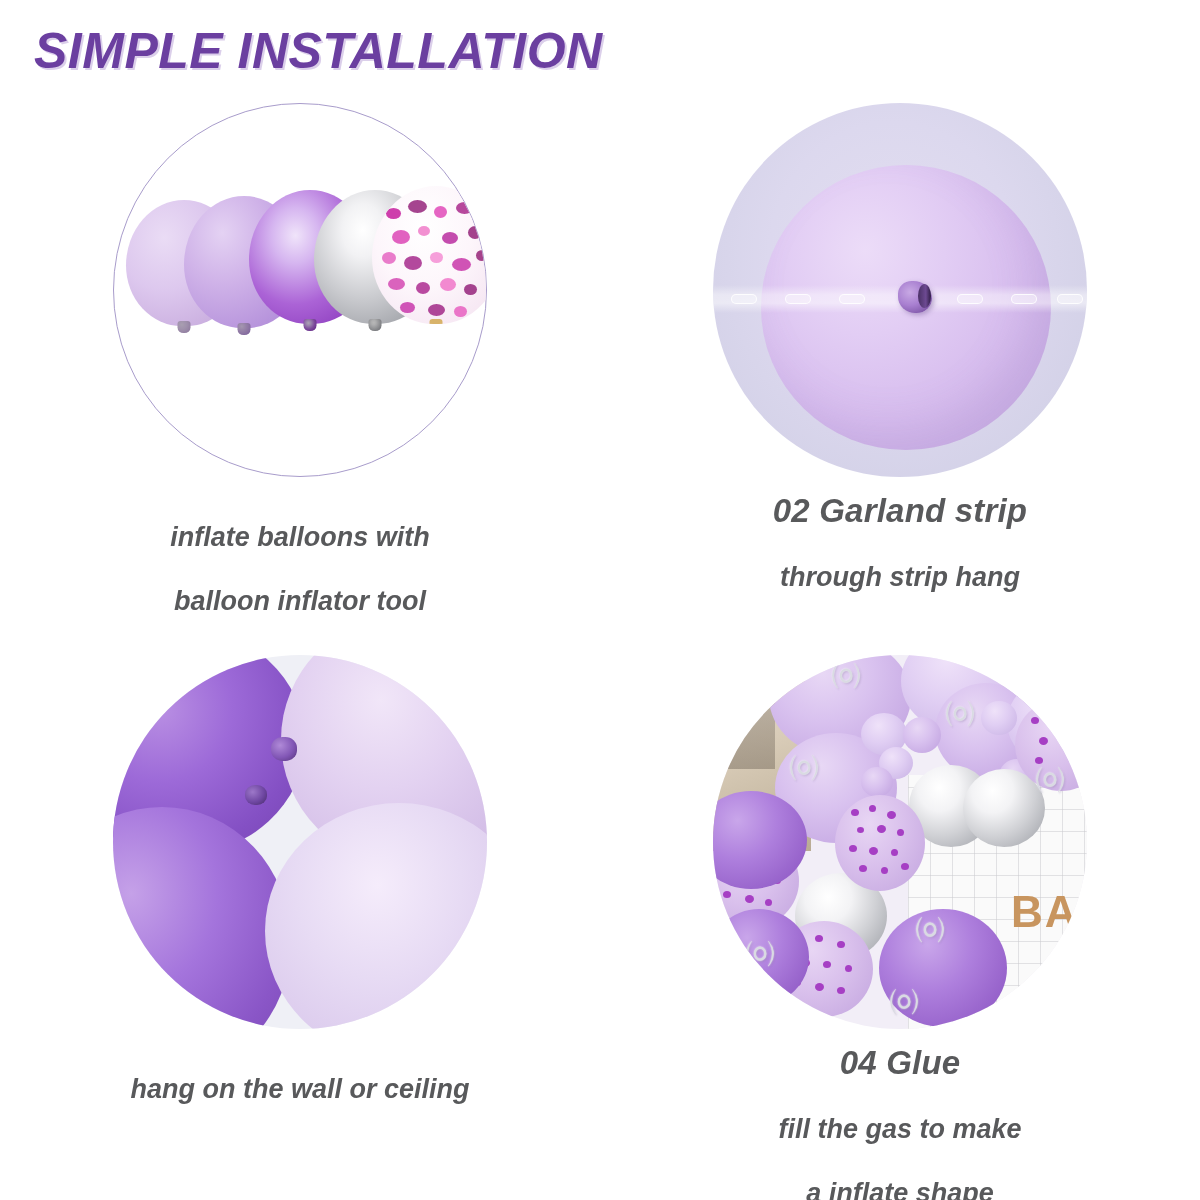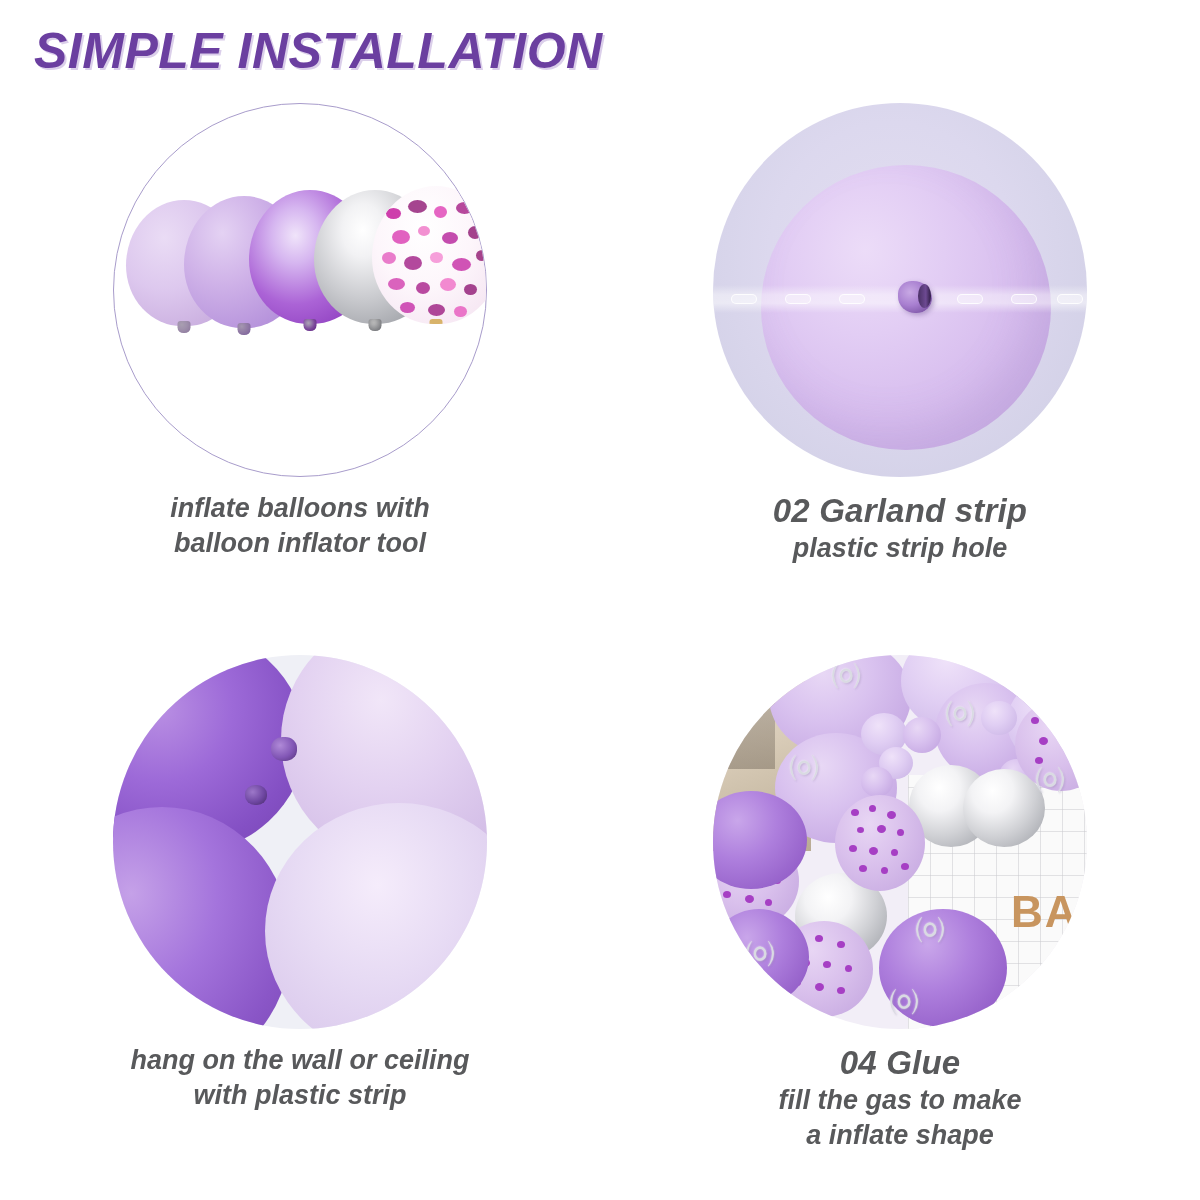--- a/index.html
+++ b/index.html
@@ -71,20 +71,21 @@
     font-weight:bold;
     letter-spacing:0.2px;
     line-height:1.22;
     color:#58595b;
   }
   .cap-line {
     font-size:27px;
     font-weight:bold;
     line-height:1.28;
     color:#58595b;
+    margin-top:29px;
   }
 
   
   .row-balloons {
     position:absolute;
     left:0; top:0; width:100%; height:100%;
   }
   .bal {
     position:absolute;
     border-radius:50% 50% 48% 48% / 52% 52% 48% 48%;
@@ -312,40 +313,39 @@
           <span class="strip-hole" style="left:126px"></span>
           <span class="strip-hole" style="left:244px"></span>
           <span class="strip-hole" style="left:298px"></span>
           <span class="strip-hole" style="left:344px"></span>
         </div>
         <div class="knot-big"></div>
       </div>
     </div>
     <div class="caption">
       <div class="cap-head">02 Garland strip</div>
-      <div class="cap-line">plastic strip hole</div>
+      <div class="cap-line">through strip hang</div>
     </div>
   </div>
 
   <div class="step">
     <div class="art-wrap">
       <div class="circle">
         <div class="cluster">
           <div class="cl cl-a"></div>
           <div class="cl cl-b"></div>
           <div class="cl cl-c"></div>
           <div class="cl cl-d"></div>
           <div class="cl-knot"></div>
           <div class="cl-knot2"></div>
         </div>
       </div>
     </div>
     <div class="caption">
       <div class="cap-line">hang on the wall or ceiling</div>
-      <div class="cap-line">with plastic strip</div>
     </div>
   </div>
 
   <div class="step">
     <div class="art-wrap">
       <div class="circle">
         <div class="garland">
           <div class="backdrop-left"></div>
           <div class="backdrop-wall"></div>
           <div class="baby-text">BAB</div>

